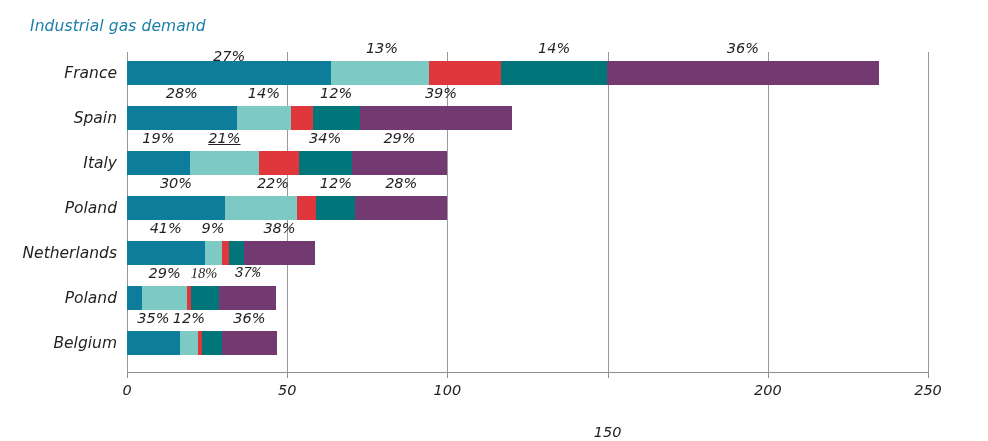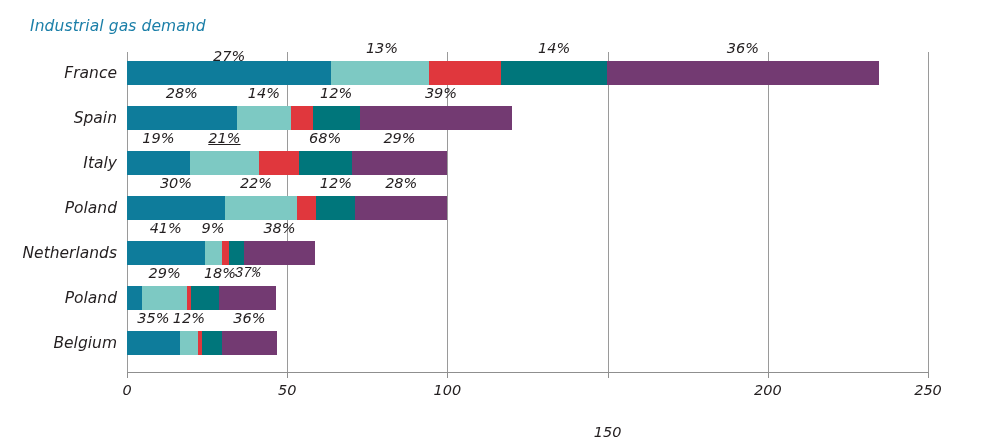--- a/index.html
+++ b/index.html
@@ -112,34 +112,34 @@
           <div class="seg" style="width: 54.7884px; background: rgb(125, 201, 195);"></div>
           <div class="seg" style="width: 21.4668px; background: rgb(224, 55, 61);"></div>
           <div class="seg" style="width: 46.7784px; background: rgb(0, 118, 123);"></div>
           <div class="seg" style="width: 152.51px; background: rgb(115, 58, 114);"></div>
         </div>
       </div>
       <div class="row" style="top: 90px;">
         <div class="row-label">Italy</div>
         <div class="seg-label" style="left: 31.3992px;">19%</div>
         <div class="seg-label" style="left: 97.4016px; text-decoration: underline;">21%</div>
-        <div class="seg-label" style="left: 198.167px;">68%</div>
+        <div class="seg-label" style="left: 198.167px;">34%</div>
         <div class="seg-label" style="left: 272.5px;">29%</div>
         <div class="bar">
           <div class="seg" style="width: 62.7984px; background: rgb(14, 124, 155);"></div>
           <div class="seg" style="width: 69.2064px; background: rgb(125, 201, 195);"></div>
           <div class="seg" style="width: 39.7296px; background: rgb(224, 55, 61);"></div>
           <div class="seg" style="width: 52.866px; background: rgb(0, 118, 123);"></div>
           <div class="seg" style="width: 95.7996px; background: rgb(115, 58, 114);"></div>
         </div>
       </div>
       <div class="row" style="top: 135px;">
         <div class="row-label">Poland</div>
         <div class="seg-label" style="left: 49.0212px;">30%</div>
-        <div class="seg-label" style="left: 129px;">22%</div>
+        <div class="seg-label" style="left: 146px;">22%</div>
         <div class="seg-label" style="left: 208.901px;">12%</div>
         <div class="seg-label" style="left: 274.262px;">28%</div>
         <div class="bar">
           <div class="seg" style="width: 98.0424px; background: rgb(14, 124, 155);"></div>
           <div class="seg" style="width: 71.7696px; background: rgb(125, 201, 195);"></div>
           <div class="seg" style="width: 19.5444px; background: rgb(224, 55, 61);"></div>
           <div class="seg" style="width: 39.0888px; background: rgb(0, 118, 123);"></div>
           <div class="seg" style="width: 91.6344px; background: rgb(115, 58, 114);"></div>
         </div>
       </div>
@@ -152,21 +152,21 @@
           <div class="seg" style="width: 77.5368px; background: rgb(14, 124, 155);"></div>
           <div class="seg" style="width: 16.9812px; background: rgb(125, 201, 195);"></div>
           <div class="seg" style="width: 7.6896px; background: rgb(224, 55, 61);"></div>
           <div class="seg" style="width: 14.418px; background: rgb(0, 118, 123);"></div>
           <div class="seg" style="width: 71.7696px; background: rgb(115, 58, 114);"></div>
         </div>
       </div>
       <div class="row" style="top: 225px;">
         <div class="row-label">Poland</div>
         <div class="seg-label" style="left: 37.647px;">29%</div>
-        <div class="seg-label" style="left: 93px;">18%</div>
+        <div class="seg-label" style="left: 77px; font-family: Liberation Serif, serif;">18%</div>
         <div class="seg-label" style="left: 120.47px; font-family: Liberation Mono, monospace;">37%</div>
         <div class="bar">
           <div class="seg" style="width: 15.3792px; background: rgb(14, 124, 155);"></div>
           <div class="seg" style="width: 44.5356px; background: rgb(125, 201, 195);"></div>
           <div class="seg" style="width: 4.4856px; background: rgb(224, 55, 61);"></div>
           <div class="seg" style="width: 27.5544px; background: rgb(0, 118, 123);"></div>
           <div class="seg" style="width: 57.0312px; background: rgb(115, 58, 114);"></div>
         </div>
       </div>
       <div class="row" style="top: 270px;">

